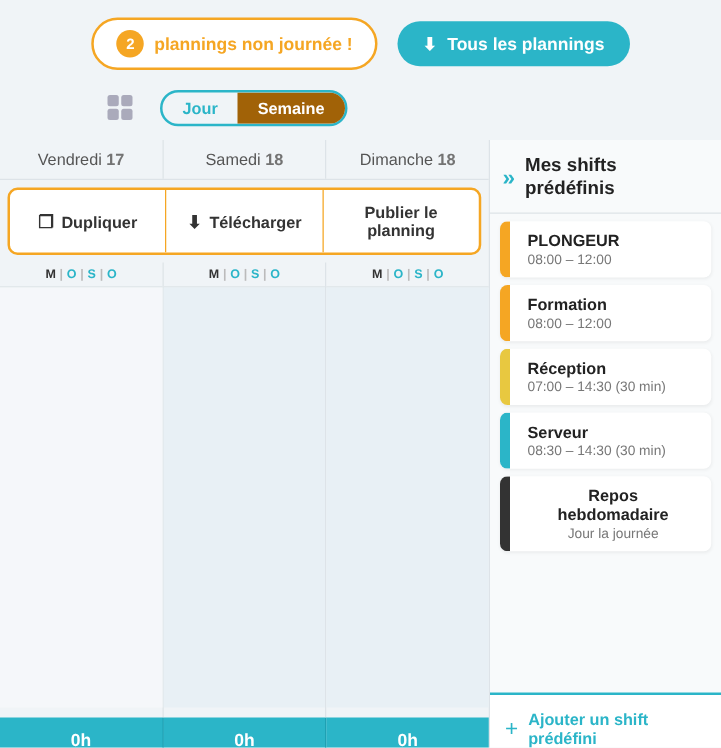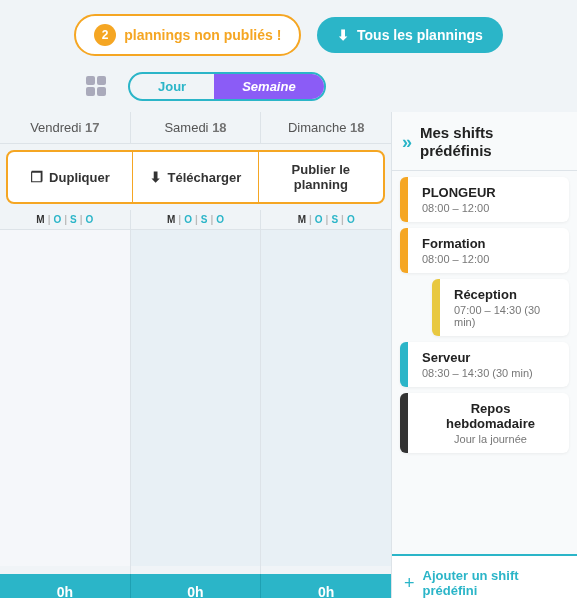--- a/index.html
+++ b/index.html
@@ -94,33 +94,32 @@
     }
 
     .day-week-toggle {
       display: flex;
       border: 2px solid #2bb5c8;
       border-radius: 20px;
       overflow: hidden;
     }
 
     .toggle-btn {
-      padding: 5px 28px;
+      padding: 5px 16px;
       font-size: 13px;
       font-weight: 600;
       cursor: pointer;
       border: none;
       background: transparent;
       color: #2bb5c8;
     }
 
     .toggle-btn.active {
-      background: #8b5cf6;
+      background: #a16207;
       color: white;
-      font-style: italic;
     }
 
     
     .main-layout {
       display: flex;
       height: calc(598px - 100px);
     }
 
     
     .calendar-area {
@@ -305,21 +304,21 @@
     }
 
     .shift-card .shift-time {
       font-size: 11px;
       color: #777;
       margin-top: 2px;
     }
 
     .shift-card.plongeur { border-left-color: #f5a623; }
     .shift-card.formation { border-left-color: #f5a623; }
-    .shift-card.reception { border-left-color: #e8c840; margin-left: 32px; }
+    .shift-card.reception { border-left-color: #e8c840; }
     .shift-card.serveur { border-left-color: #2bb5c8; }
     .shift-card.repos { border-left-color: #333; text-align: center; }
 
     
     .add-shift-btn {
       display: flex;
       align-items: center;
       gap: 8px;
       padding: 12px 12px;
       border-top: 1px solid #dde3e8;
@@ -340,21 +339,21 @@
       color: #2bb5c8;
       font-weight: 400;
     }
   </style>
 </head>
 <body>
 
 <div class="header">
   <button class="unpublished-btn">
     <span class="unpublished-badge">2</span>
-    <span>plannings non publiés !</span>
+    <span>plannings non journée !</span>
   </button>
   <button class="all-plannings-btn">
     <span>⬇</span>
     <span>Tous les plannings</span>
   </button>
 </div>
 
 <div class="toolbar">
   <div class="grid-icon-area">
     <div class="grid-icon">

